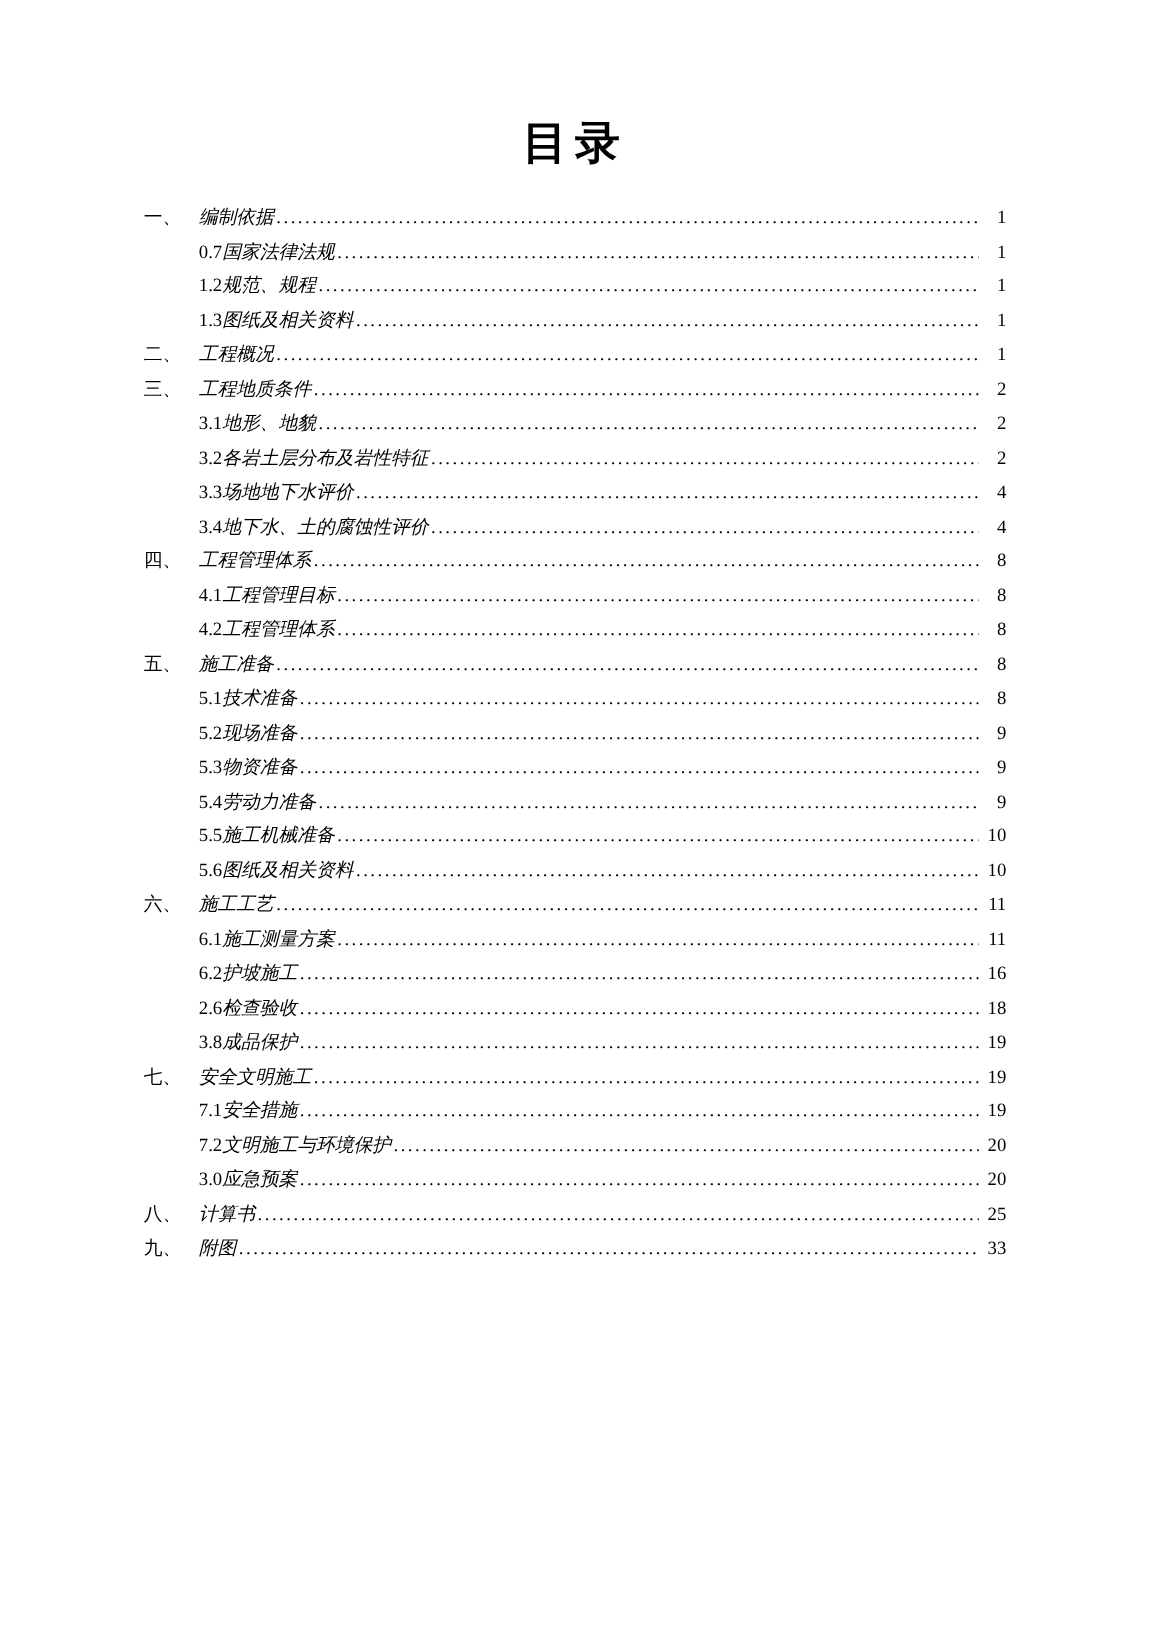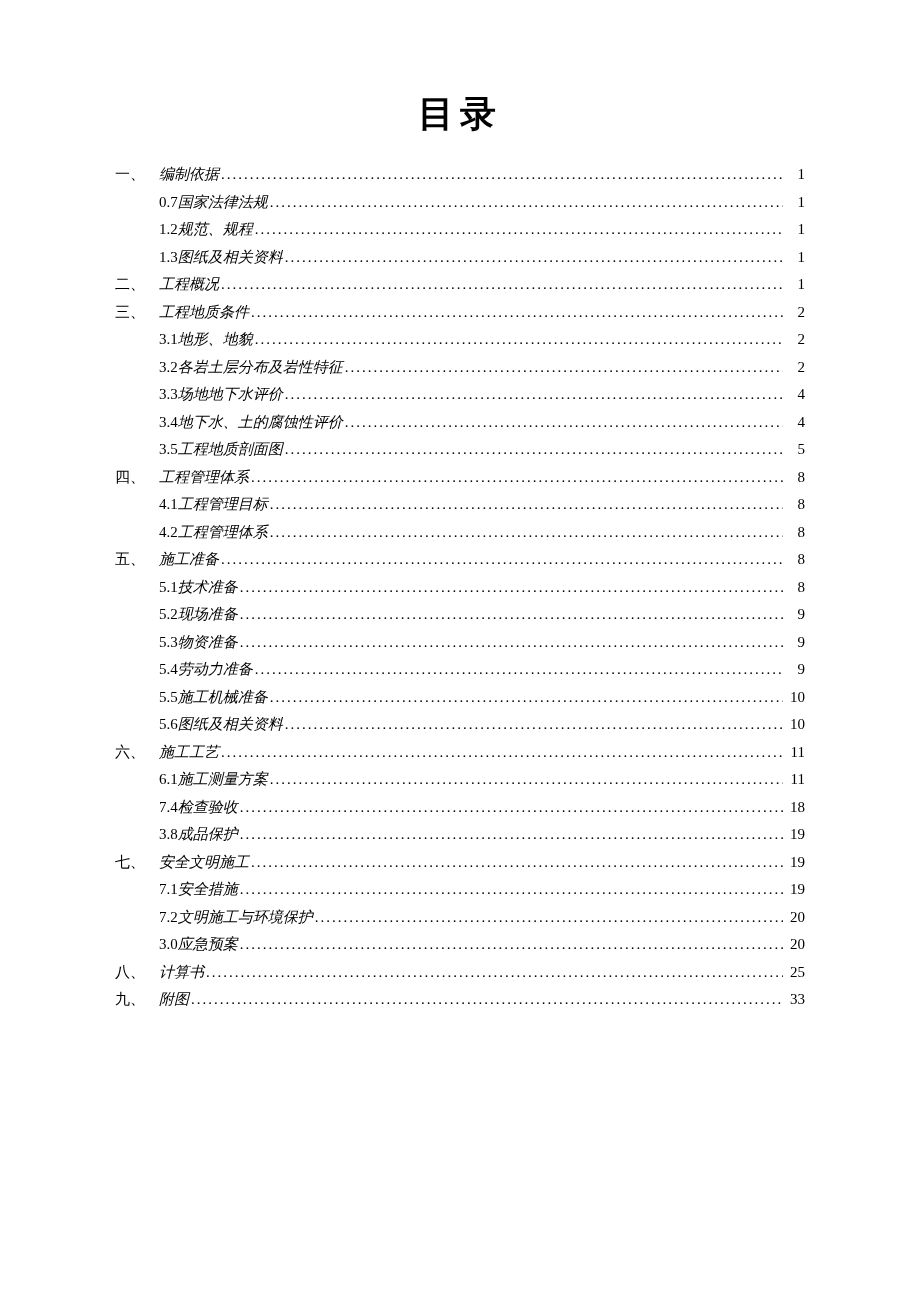--- a/index.html
+++ b/index.html
@@ -124,26 +124,20 @@
       <span class="entry-label">场地地下水评价</span>
       <span class="dots"></span>
       <span class="entry-page">4</span>
     </div>
     <div class="toc-entry level2">
       <span class="entry-num">3.4</span>
       <span class="entry-label">地下水、土的腐蚀性评价</span>
       <span class="dots"></span>
       <span class="entry-page">4</span>
     </div>
-    <div class="toc-entry level2">
-      <span class="entry-num">3.5</span>
-      <span class="entry-label">工程地质剖面图</span>
-      <span class="dots"></span>
-      <span class="entry-page">5</span>
-    </div>
     <div class="toc-entry level1">
       <span class="entry-num section">四、</span>
       <span class="entry-label">工程管理体系</span>
       <span class="dots"></span>
       <span class="entry-page">8</span>
     </div>
     <div class="toc-entry level2">
       <span class="entry-num">4.1</span>
       <span class="entry-label">工程管理目标</span>
       <span class="dots"></span>
@@ -203,21 +197,27 @@
       <span class="dots"></span>
       <span class="entry-page">11</span>
     </div>
     <div class="toc-entry level2">
       <span class="entry-num">6.1</span>
       <span class="entry-label">施工测量方案</span>
       <span class="dots"></span>
       <span class="entry-page">11</span>
     </div>
     <div class="toc-entry level2">
-      <span class="entry-num">7.4</span>
+      <span class="entry-num">6.2</span>
+      <span class="entry-label">护坡施工</span>
+      <span class="dots"></span>
+      <span class="entry-page">16</span>
+    </div>
+    <div class="toc-entry level2">
+      <span class="entry-num">2.6</span>
       <span class="entry-label">检查验收</span>
       <span class="dots"></span>
       <span class="entry-page">18</span>
     </div>
     <div class="toc-entry level2">
       <span class="entry-num">3.8</span>
       <span class="entry-label">成品保护</span>
       <span class="dots"></span>
       <span class="entry-page">19</span>
     </div>

